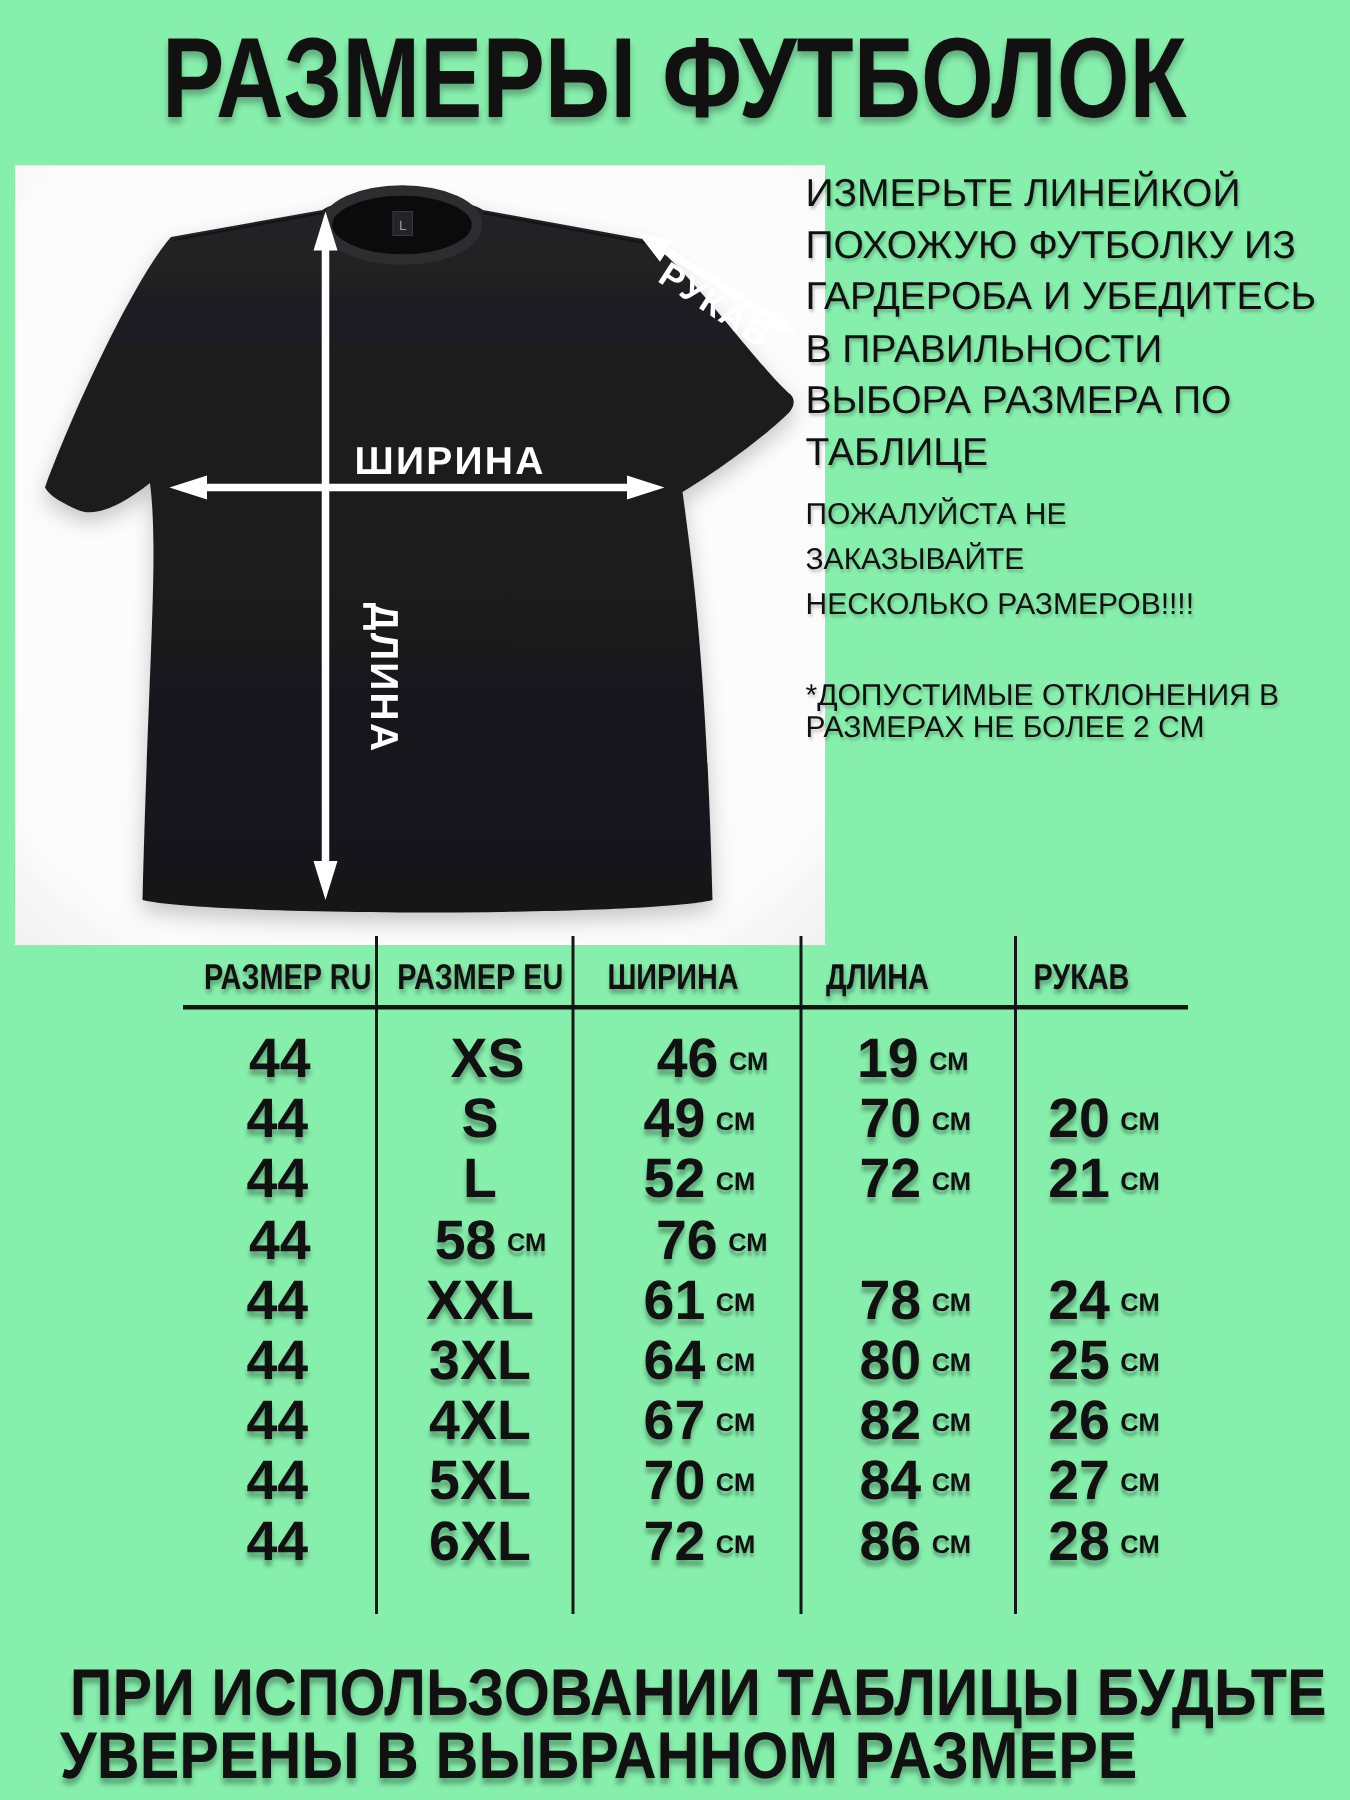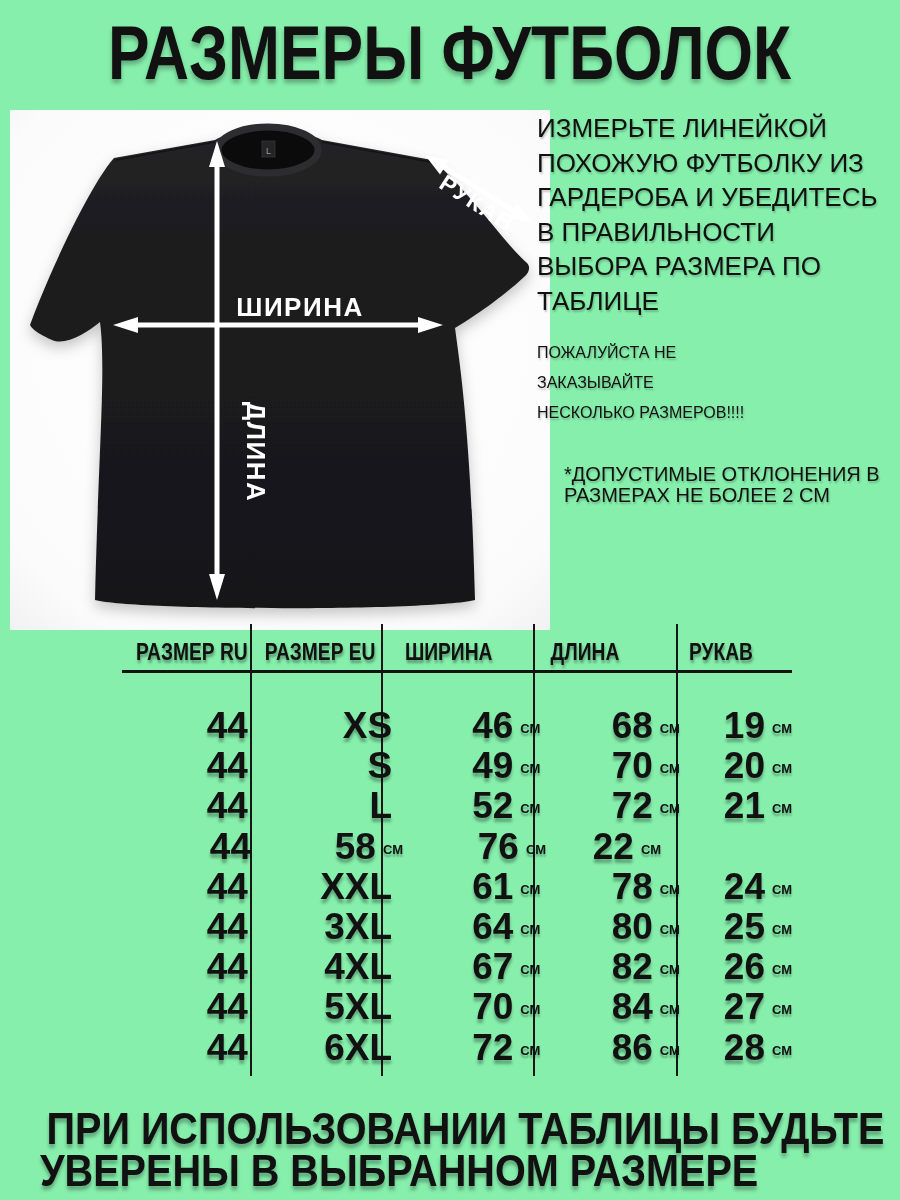--- a/index.html
+++ b/index.html
@@ -18,40 +18,40 @@
   .arrow-head{fill:#ffffff;}
   .diagram-label{fill:#ffffff;font-weight:700;letter-spacing:1.5px;
                  font-family:"Liberation Sans",sans-serif;}
   .tag-letter{fill:#9a9a9a;font-family:"Liberation Sans",sans-serif;}
 
   
   .info{position:absolute;left:537px;top:111px;width:350px;font-weight:400;
         text-shadow:1px 2px 2px rgba(0,0,0,0.22);}
   .info .line{white-space:nowrap;}
   .p1{font-size:26px;line-height:34.6px;}
-  .p2{margin-top:19px;font-size:16px;line-height:30px;}
-  .p3{margin-top:36px;font-size:20px;line-height:21.5px;margin-left:27px;}
+  .p2{margin-top:9px;font-size:20px;line-height:30px;}
+  .p3{margin-top:36px;font-size:20px;line-height:21.5px;}
 
   
   .col-line{position:absolute;top:624px;height:452px;width:2px;background:#161616;}
   .cl1{left:250px;} .cl2{left:381px;} .cl3{left:533px;} .cl4{left:676px;}
   .head-line{position:absolute;left:122px;top:670px;width:670px;height:3px;background:#131313;}
 
   .thead{position:absolute;left:122px;top:628px;width:670px;height:40px;
          display:flex;align-items:flex-end;}
   .th{font-weight:700;font-size:24px;text-align:left;padding-bottom:2px;}
   .th .squeeze{display:inline-block;transform:scaleX(0.8);white-space:nowrap;
          text-shadow:1px 3px 3px rgba(0,0,0,0.35);}
   .w1{width:129px;} .w2{width:148px;} .w3{width:152px;} .w4{width:143px;} .w5{width:115px;}
 
   .tbody{position:absolute;left:122px;top:686px;width:670px;}
   .tr{display:flex;height:40.2px;}
-  .td{text-align:right;line-height:40.2px;white-space:nowrap;margin-top:20px;}
+  .td{text-align:center;line-height:40.2px;white-space:nowrap;}
   .big{font-size:37px;font-weight:700;text-shadow:0 4px 3px rgba(0,0,0,0.3);}
-  .unit{font-size:13px;font-weight:700;margin-left:7px;vertical-align:5px;
+  .unit{font-size:17px;font-weight:700;margin-left:7px;vertical-align:5px;
         text-transform:uppercase;text-shadow:0 3px 2px rgba(0,0,0,0.3);}
 
   
   .footer{position:absolute;top:1108px;left:0;width:900px;text-align:left;
           font-weight:700;font-size:44px;line-height:42px;text-decoration:underline;}
   .footer .squeeze{display:inline-block;transform:scaleX(0.9);white-space:nowrap;
           text-shadow:0 4px 4px rgba(0,0,0,0.3);}
 </style>
 </head>
 <body>
@@ -161,21 +161,20 @@
     <div class="th w4"><span class="squeeze">ДЛИНА</span></div>
     <div class="th w5"><span class="squeeze">РУКАВ</span></div>
   </div>
 
   <div class="tbody">
 
     <div class="tr">
       <div class="td w1"><span class="big">44</span></div>
       <div class="td w2"><span class="big">XS</span></div>
       <div class="td w3"><span class="big">46</span><span class="unit">см</span></div>
-      <div class="td w4"><span class="big">68</span><span class="unit">см</span></div>
       <div class="td w5"><span class="big">19</span><span class="unit">см</span></div>
     </div>
 
     <div class="tr">
       <div class="td w1"><span class="big">44</span></div>
       <div class="td w2"><span class="big">S</span></div>
       <div class="td w3"><span class="big">49</span><span class="unit">см</span></div>
       <div class="td w4"><span class="big">70</span><span class="unit">см</span></div>
       <div class="td w5"><span class="big">20</span><span class="unit">см</span></div>
     </div>
@@ -185,21 +184,20 @@
       <div class="td w2"><span class="big">L</span></div>
       <div class="td w3"><span class="big">52</span><span class="unit">см</span></div>
       <div class="td w4"><span class="big">72</span><span class="unit">см</span></div>
       <div class="td w5"><span class="big">21</span><span class="unit">см</span></div>
     </div>
 
     <div class="tr">
       <div class="td w1"><span class="big">44</span></div>
       <div class="td w3"><span class="big">58</span><span class="unit">см</span></div>
       <div class="td w4"><span class="big">76</span><span class="unit">см</span></div>
-      <div class="td w5"><span class="big">22</span><span class="unit">см</span></div>
     </div>
 
     <div class="tr">
       <div class="td w1"><span class="big">44</span></div>
       <div class="td w2"><span class="big">XXL</span></div>
       <div class="td w3"><span class="big">61</span><span class="unit">см</span></div>
       <div class="td w4"><span class="big">78</span><span class="unit">см</span></div>
       <div class="td w5"><span class="big">24</span><span class="unit">см</span></div>
     </div>
 

